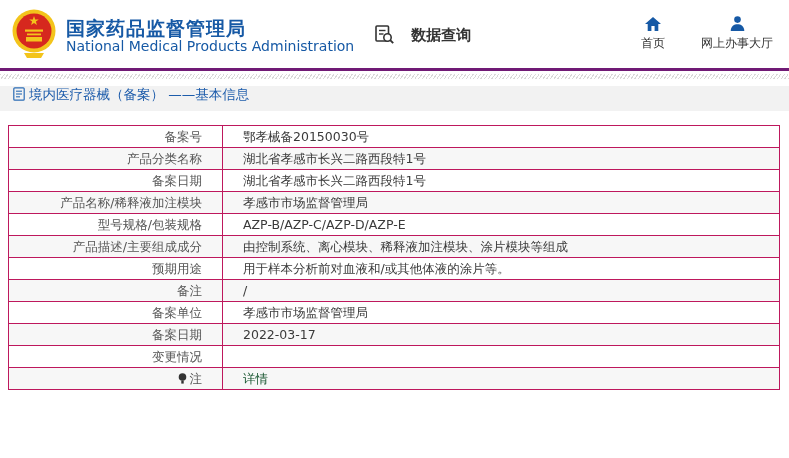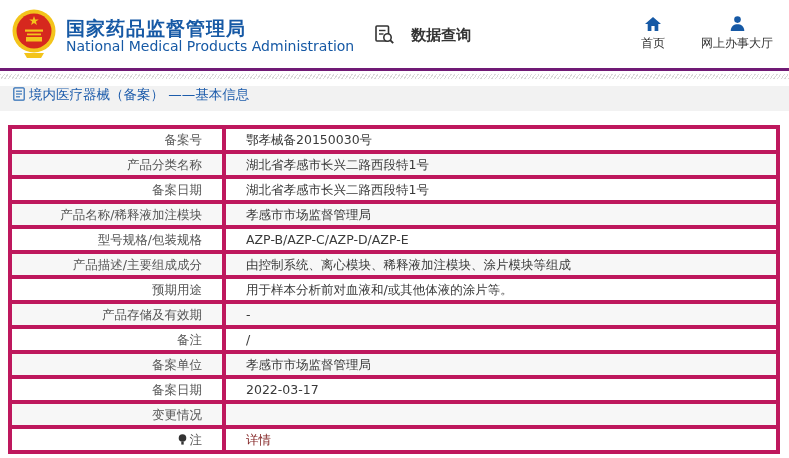--- a/index.html
+++ b/index.html
@@ -55,29 +55,29 @@
   .doc-icon { display: inline-flex; margin-top: 1px; }
   
   .info-table {
     width: 772px; margin: 14px 8px 0 8px;
     border-collapse: collapse;
     font-size: 12.5px;
     table-layout: fixed;
   }
   .info-table tr:nth-child(even) { background: #f7f7f7; }
   .info-table td {
-    border: 4px solid #be185d;
+    border: 1px solid #be185d;
     height: 22px;
     padding: 2px 20px;
     vertical-align: middle;
     line-height: 17px;
   }
   td.lbl { width: 214px; text-align: right; color: #555; }
   td.val { text-align: left; color: #3a3a3a; }
-  .details-link { color: #7f1d1d; text-decoration: none; cursor: pointer; }
+  .details-link { color: #14532d; text-decoration: none; cursor: pointer; }
   .note-icon { display: inline-flex; margin-right: 3px; vertical-align: -1px; }
 </style>
 </head>
 <body>
 
 <div class="site-header">
   <div class="brand">
     <span class="emblem">
       <svg width="48" height="52" viewBox="0 0 48 52">
         <circle cx="24" cy="23" r="21.5" fill="#f3c41b"></circle>
@@ -167,24 +167,20 @@
     </tr>
     <tr>
       <td class="lbl">产品描述/主要组成成分</td>
       <td class="val">由控制系统、离心模块、稀释液加注模块、涂片模块等组成</td>
     </tr>
     <tr>
       <td class="lbl">预期用途</td>
       <td class="val">用于样本分析前对血液和/或其他体液的涂片等。</td>
     </tr>
     <tr>
-      <td class="lbl">产品存储及有效期</td>
-      <td class="val">-</td>
-    </tr>
-    <tr>
       <td class="lbl">备注</td>
       <td class="val">/</td>
     </tr>
     <tr>
       <td class="lbl">备案单位</td>
       <td class="val">孝感市市场监督管理局</td>
     </tr>
     <tr>
       <td class="lbl">备案日期</td>
       <td class="val">2022-03-17</td>

